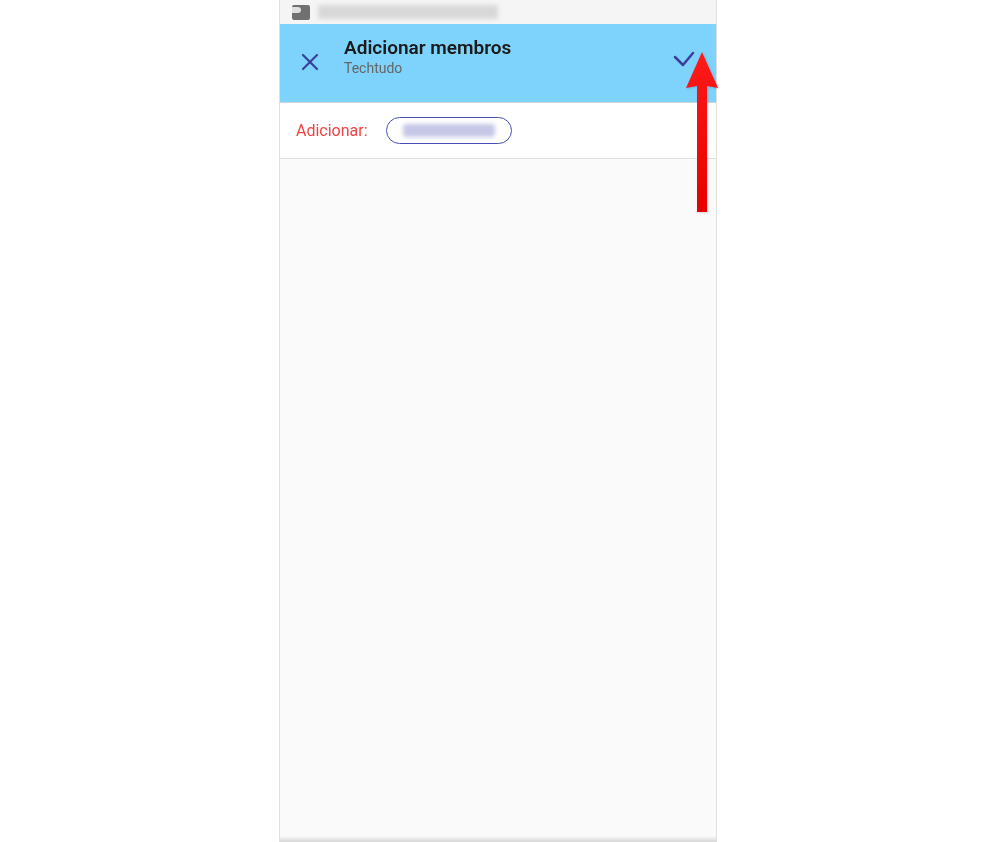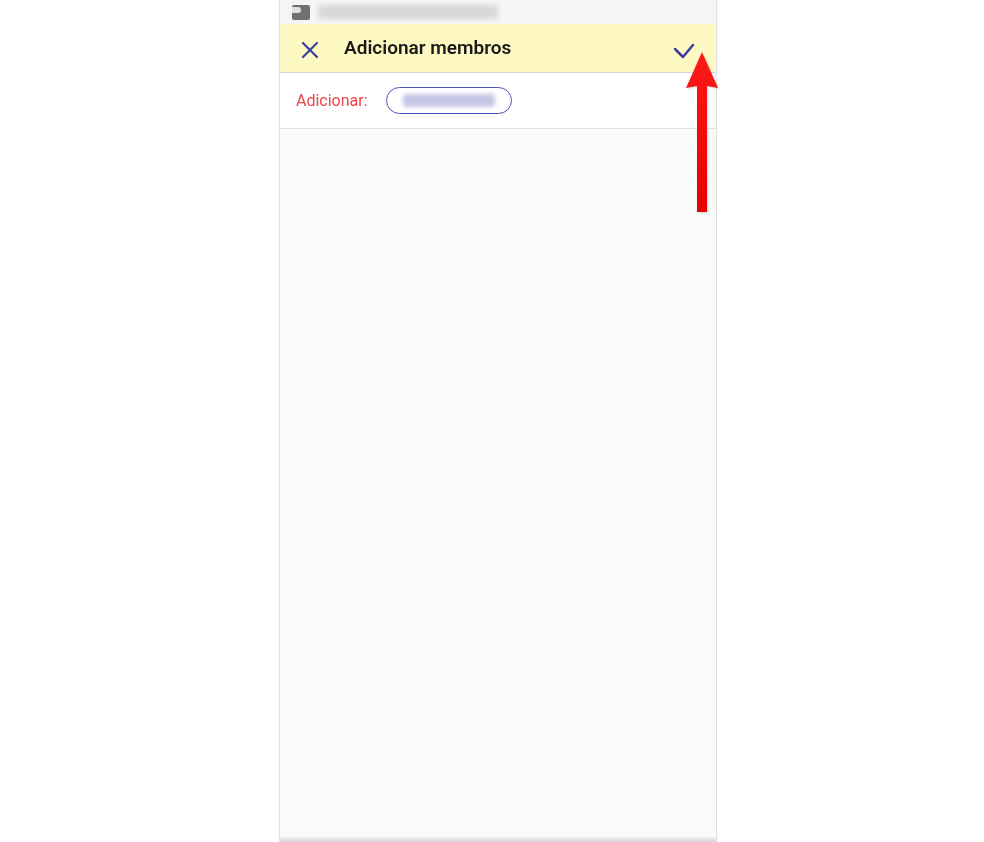--- a/index.html
+++ b/index.html
@@ -61,23 +61,23 @@
     .notif-text {
       width: 180px;
       height: 14px;
       background: #d8d8d8;
       border-radius: 3px;
       filter: blur(2px);
     }
 
     .header {
       display: flex;
-      align-items: flex-start;
-      padding: 12px 16px 4px 16px;
-      background: #fef9c3;
+      align-items: flex-end;
+      padding: 12px 16px 26px 16px;
+      background: #7dd3fc;
       border-bottom: 1px solid #d4d4d4;
     }
 
     .close-btn {
       width: 28px;
       height: 28px;
       display: flex;
       align-items: center;
       justify-content: center;
       cursor: pointer;
@@ -177,20 +177,21 @@
 
   <div class="header">
     <div class="close-btn">
       <svg width="20" height="20" viewBox="0 0 20 20">
         <line x1="3" y1="3" x2="17" y2="17" stroke="#3a3f9c" stroke-width="2.2" stroke-linecap="round"></line>
         <line x1="17" y1="3" x2="3" y2="17" stroke="#3a3f9c" stroke-width="2.2" stroke-linecap="round"></line>
       </svg>
     </div>
     <div class="header-titles">
       <div class="header-title">Adicionar membros</div>
+      <div class="header-subtitle">Techtudo</div>
     </div>
     <div class="confirm-btn">
       <svg width="26" height="26" viewBox="0 0 26 26">
         <polyline points="4,10 12,18 22,6" fill="none" stroke="#3a3f9c" stroke-width="2.5" stroke-linecap="round" stroke-linejoin="round"></polyline>
       </svg>
     </div>
   </div>
 
   <div class="add-row">
     <div class="add-label">Adicionar:</div>

